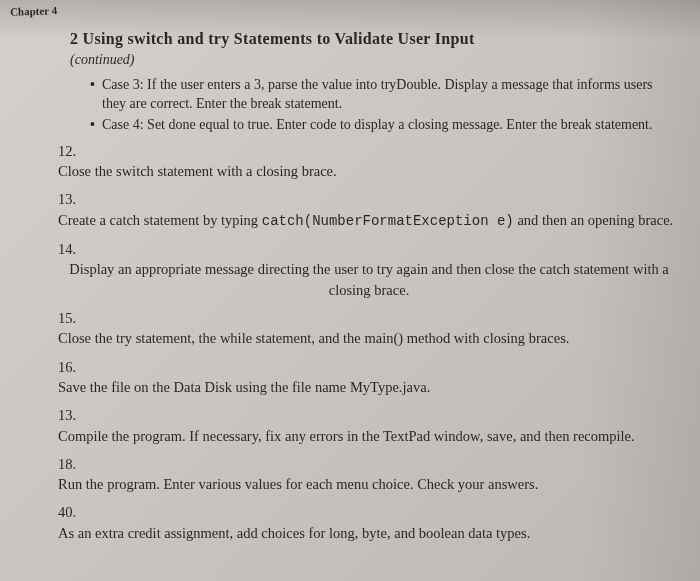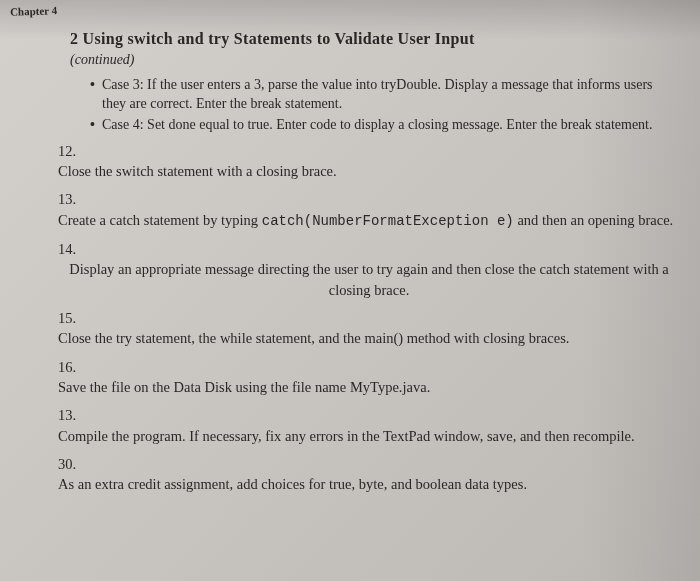--- a/index.html
+++ b/index.html
@@ -129,18 +129,22 @@
   </div>
   <div class="numbered-item">
     <span class="item-number">16.</span>
     <span class="item-text">Save the file on the Data Disk using the file name MyType.java.</span>
   </div>
   <div class="numbered-item">
     <span class="item-number">13.</span>
     <span class="item-text">Compile the program. If necessary, fix any errors in the TextPad window, save, and then recompile.</span>
   </div>
   <div class="numbered-item">
-    <span class="item-number">30.</span>
-    <span class="item-text">As an extra credit assignment, add choices for true, byte, and boolean data types.</span>
+    <span class="item-number">18.</span>
+    <span class="item-text">Run the program. Enter various values for each menu choice. Check your answers.</span>
+  </div>
+  <div class="numbered-item">
+    <span class="item-number">40.</span>
+    <span class="item-text">As an extra credit assignment, add choices for long, byte, and boolean data types.</span>
   </div>
 </div>
 
 <div class="page-curve"></div>
 
 </body></html>

